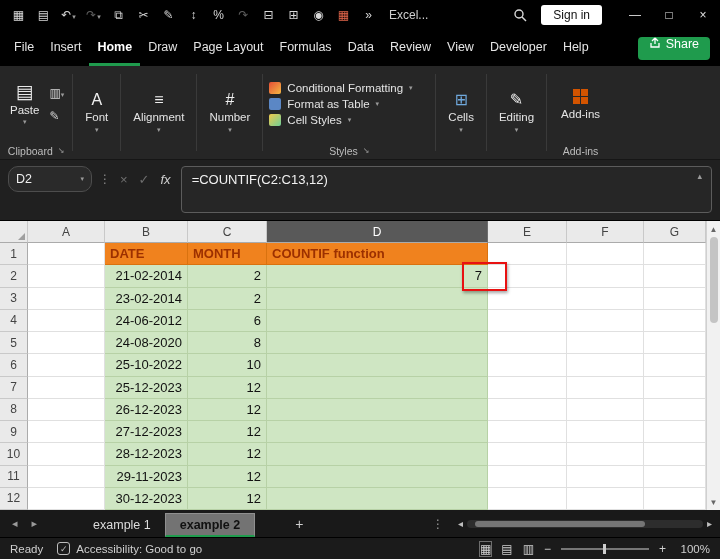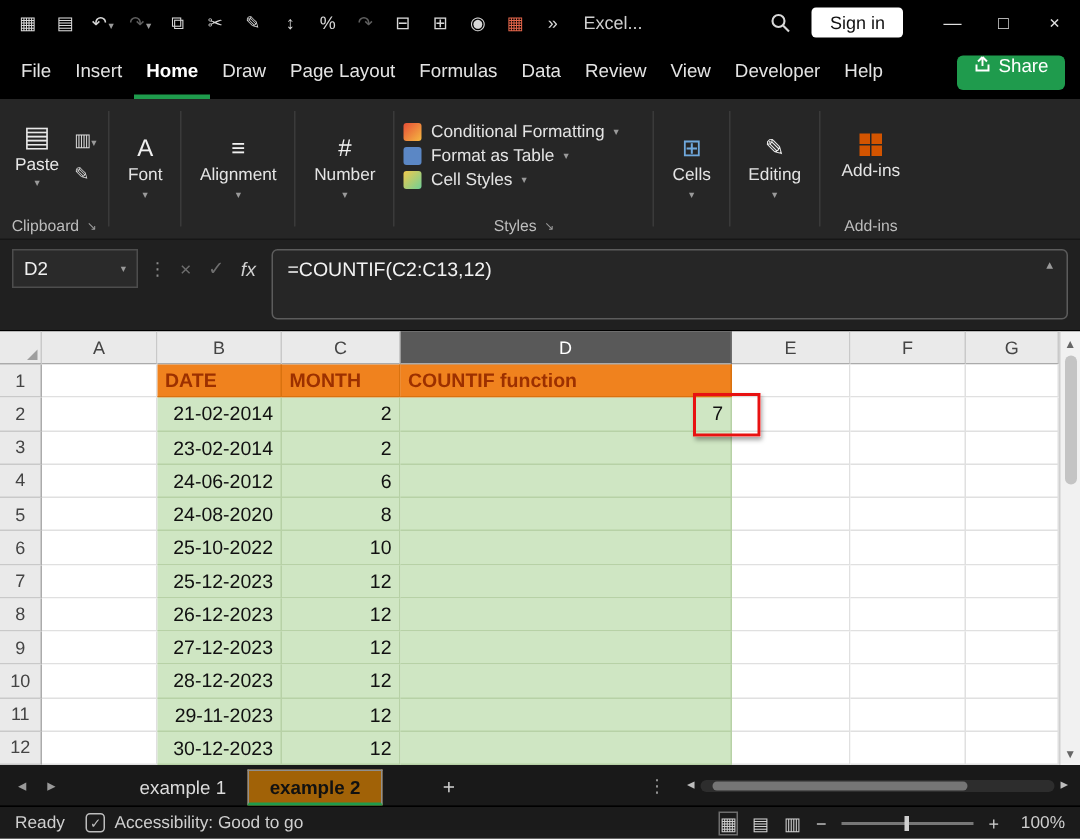--- a/index.html
+++ b/index.html
@@ -53,21 +53,21 @@
   .sq{width:12px;height:12px;border-radius:2px;flex:0 0 12px;}
   .sq0{background:linear-gradient(135deg,#e64e36,#f5b942);}
   .sq1{background:#5b87c5;}
   .sq2{background:linear-gradient(135deg,#f2c94c,#6fcf97);}
   .addins-ic{width:15px;height:15px;display:grid;grid-template-columns:7px 7px;grid-template-rows:7px 7px;gap:1px;}
   .addins-ic i{background:var(--addins-orange);}
 
   
   .formula-bar{height:61px;background:#202020;display:flex;align-items:flex-start;padding:6px 8px;gap:8px;border-bottom:1px solid #000;}
   .fb-left{display:flex;align-items:center;gap:7px;height:26px;}
-  .name-box{width:84px;height:24px;border:1px solid #4d4d4d;border-radius:0;background:#2a2a2a;color:#f0f0f0;
+  .name-box{width:84px;height:24px;border:1px solid #4d4d4d;border-radius:10px;background:#2a2a2a;color:#f0f0f0;
     display:flex;align-items:center;justify-content:space-between;padding:12px 7px;font-size:12.5px;}
   .fb-dots{color:#8a8a8a;font-size:12px;}
   .fb-btn{color:#6e6e6e;font-size:13px;padding:0 2px;}
   .fb-fx{color:#cfcfcf;font-size:13px;font-style:italic;padding:0 2px;}
   .formula-input{flex:1;height:47px;border:1px solid #5c5c5c;border-radius:4px;background:#262626;color:#f2f2f2;
     font-size:13px;padding:5px 26px 0 10px;position:relative;}
   .fb-expand{position:absolute;right:9px;top:4px;color:#9a9a9a;font-size:9px;}
 
   
   .grid-area{position:relative;height:289px;background:#fff;}
@@ -93,21 +93,21 @@
     display:flex;flex-direction:column;align-items:center;}
   .vscroll .arrow{height:16px;font-size:8px;color:#666;display:flex;align-items:center;}
   .vscroll .thumb{width:8px;height:86px;background:#C4C4C4;border-radius:4px;}
   .vscroll .spacer{flex:1;}
 
   
   .tabbar{height:27px;background:#191919;display:flex;align-items:center;color:#cfcfcf;}
   .tab-nav{display:flex;gap:14px;padding:0 10px 0 12px;color:#9a9a9a;font-size:11px;}
   .tab-list{display:flex;align-items:flex-end;height:100%;margin-left:32px;}
   .stab{font-size:12.5px;padding:0 14px;height:24px;display:flex;align-items:center;color:#dcdcdc;white-space:nowrap;}
-  .stab.active{background:#a16207;color:#111;font-weight:bold;border:1px solid #8f8f8f;border-bottom:2px solid var(--share-green);}
+  .stab.active{background:#737373;color:#111;font-weight:bold;border:1px solid #8f8f8f;border-bottom:2px solid var(--share-green);}
   .tab-plus{margin-left:40px;font-size:14px;color:#cfcfcf;}
   .tab-dots{margin-left:auto;color:#9a9a9a;font-size:12px;padding-right:14px;}
   .hscroll{width:262px;display:flex;align-items:center;gap:4px;padding-right:8px;}
   .hscroll .harrow{font-size:10px;color:#bdbdbd;}
   .hscroll .track{flex:1;height:8px;background:#2d2d2d;border-radius:4px;position:relative;}
   .hscroll .hthumb{position:absolute;left:8px;top:1px;height:6px;width:170px;background:#757575;border-radius:3px;}
 
   
   .statusbar{height:22px;background:#1b1b1b;border-top:1px solid #000;display:flex;align-items:center;
     color:#cfcfcf;font-size:11.5px;}

